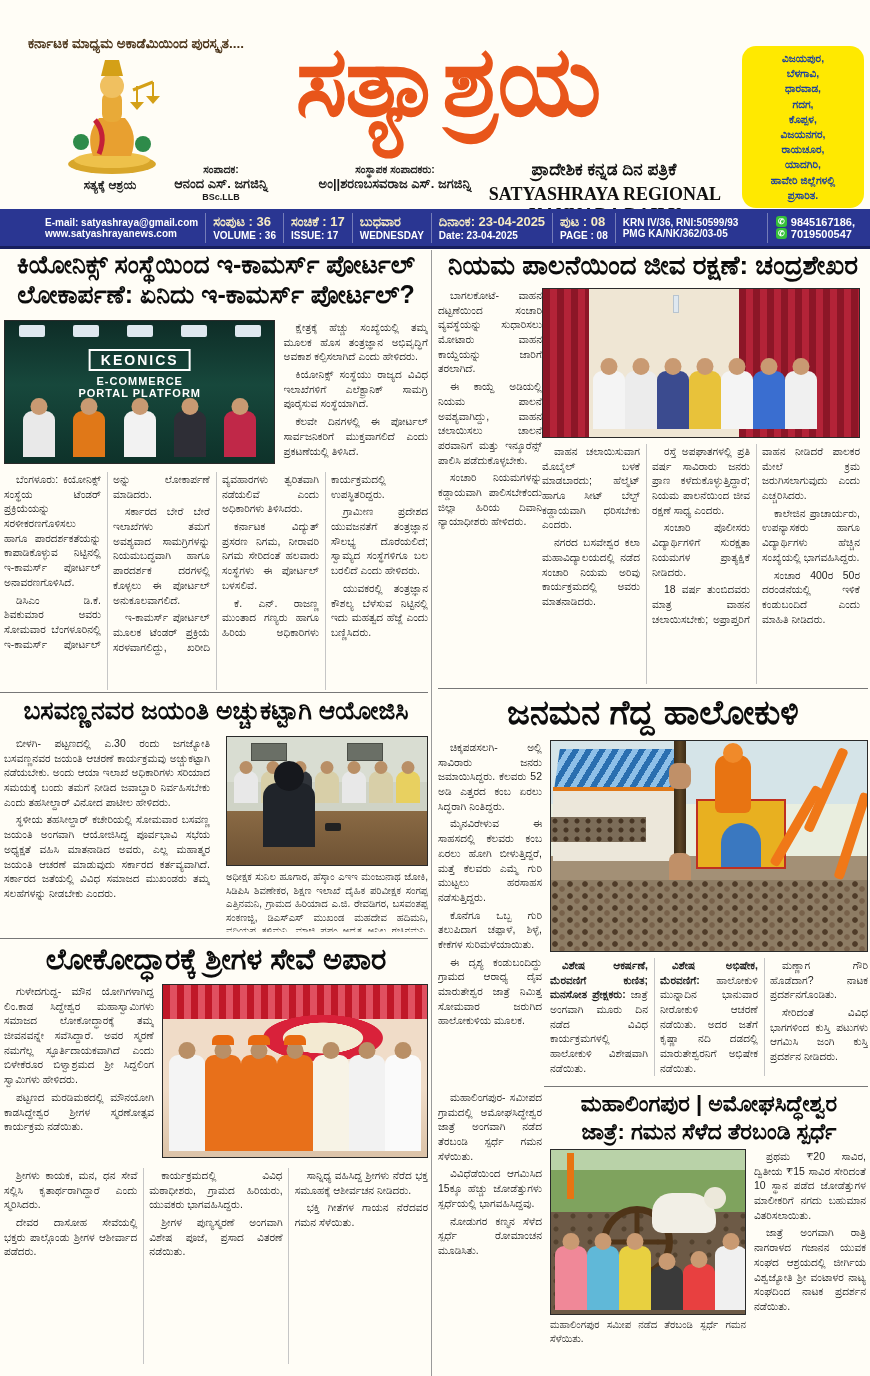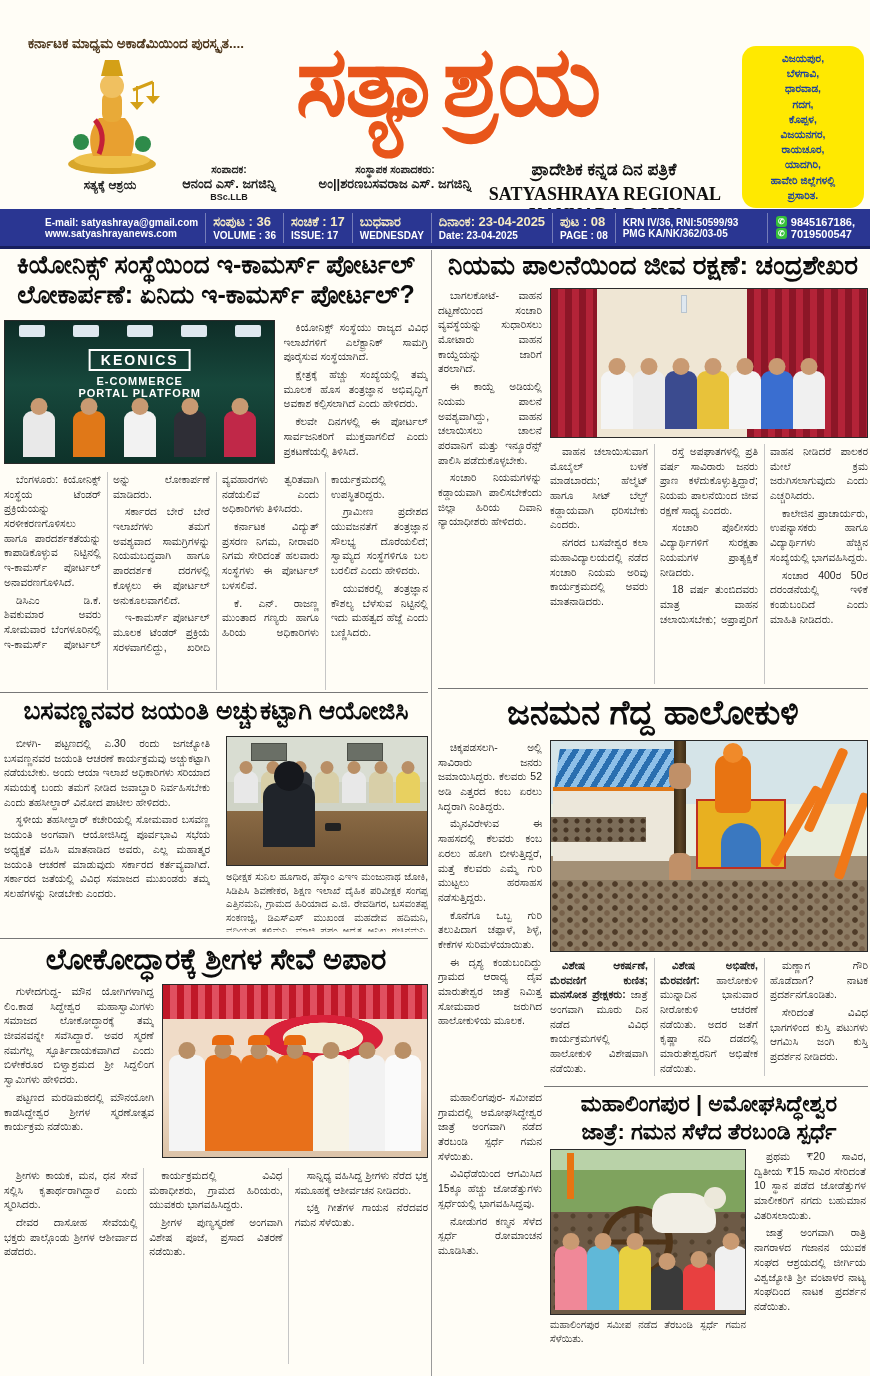--- a/index.html
+++ b/index.html
@@ -2,21 +2,21 @@
 <html><head>
 <meta charset="utf-8">
 <style>
   html,body{margin:0;padding:0;background:#e8e8e4;}
   #page{position:relative;width:870px;height:1376px;background:#fffdf6;overflow:hidden;
         font-family:"Liberation Sans",sans-serif;color:#1c1c1c;}
   
   .tagline{position:absolute;left:28px;top:36px;font-size:13.5px;font-weight:bold;color:#4a3318;}
   .logo-wrap{position:absolute;left:55px;top:56px;width:114px;height:120px;}
   .logo-caption{position:absolute;left:50px;top:178px;width:120px;text-align:center;font-size:12px;font-weight:bold;color:#222;}
-  .editor-block{position:absolute;left:160px;top:163px;width:138px;text-align:center;}
+  .editor-block{position:absolute;left:152px;top:163px;width:138px;text-align:center;}
   .founder-block{position:absolute;left:300px;top:163px;width:190px;text-align:center;}
   .ed-label{font-size:10.5px;font-weight:bold;}
   .ed-name{font-size:13px;font-weight:bold;}
   .ed-qual{font-size:9px;font-weight:bold;}
   .paper-title{position:absolute;left:180px;top:26px;width:535px;text-align:center;
                font-size:97px;font-weight:800;color:#e8551a;line-height:1.15;letter-spacing:-2px;}
   .subtitle-kn{position:absolute;left:470px;top:160px;width:268px;text-align:center;
                font-size:17px;font-weight:bold;color:#111;}
   .subtitle-en{position:absolute;left:455px;top:184px;width:300px;text-align:center;
                font-family:"Liberation Serif",serif;font-size:18px;font-weight:bold;color:#111;}
@@ -257,40 +257,40 @@
         </div>
         <div class="row">
           <span class="person"></span>
           <span class="person"></span>
           <span class="person"></span>
           <span class="person"></span>
           <span class="person"></span>
         </div>
       </div>
       <div class="clip" style="width:158px;height:146px;">
+          <p class="bp">ಕ್ಷೇತ್ರಕ್ಕೆ ಹೆಚ್ಚು ಸಂಖ್ಯೆಯಲ್ಲಿ ತಮ್ಮ ಮೂಲಕ ಹೊಸ ತಂತ್ರಜ್ಞಾನ ಅಭಿವೃದ್ಧಿಗೆ ಅವಕಾಶ ಕಲ್ಪಿಸಲಾಗಿದೆ ಎಂದು ಹೇಳಿದರು.</p>
           <p class="bp">ಕಿಯೋನಿಕ್ಸ್ ಸಂಸ್ಥೆಯು ರಾಜ್ಯದ ವಿವಿಧ ಇಲಾಖೆಗಳಿಗೆ ಎಲೆಕ್ಟ್ರಾನಿಕ್ ಸಾಮಗ್ರಿ ಪೂರೈಸುವ ಸಂಸ್ಥೆಯಾಗಿದೆ.</p>
-          <p class="bp">ಕ್ಷೇತ್ರಕ್ಕೆ ಹೆಚ್ಚು ಸಂಖ್ಯೆಯಲ್ಲಿ ತಮ್ಮ ಮೂಲಕ ಹೊಸ ತಂತ್ರಜ್ಞಾನ ಅಭಿವೃದ್ಧಿಗೆ ಅವಕಾಶ ಕಲ್ಪಿಸಲಾಗಿದೆ ಎಂದು ಹೇಳಿದರು.</p>
           <p class="bp">ಕೆಲವೇ ದಿನಗಳಲ್ಲಿ ಈ ಪೋರ್ಟಲ್ ಸಾರ್ವಜನಿಕರಿಗೆ ಮುಕ್ತವಾಗಲಿದೆ ಎಂದು ಪ್ರಕಟಣೆಯಲ್ಲಿ ತಿಳಿಸಿದೆ.</p>
         </div>
     </div>
     <div class="cols4 clip" style="margin-top:6px;height:218px;">
         <p class="bp">ಬೆಂಗಳೂರು: ಕಿಯೋನಿಕ್ಸ್ ಸಂಸ್ಥೆಯ ಟೆಂಡರ್ ಪ್ರಕ್ರಿಯೆಯನ್ನು ಸರಳೀಕರಣಗೊಳಿಸಲು ಹಾಗೂ ಪಾರದರ್ಶಕತೆಯನ್ನು ಕಾಪಾಡಿಕೊಳ್ಳುವ ನಿಟ್ಟಿನಲ್ಲಿ ಇ-ಕಾಮರ್ಸ್ ಪೋರ್ಟಲ್ ಅನಾವರಣಗೊಳಿಸಿದೆ.</p>
         <p class="bp">ಡಿಸಿಎಂ ಡಿ.ಕೆ. ಶಿವಕುಮಾರ ಅವರು ಸೋಮವಾರ ಬೆಂಗಳೂರಿನಲ್ಲಿ ಇ-ಕಾಮರ್ಸ್ ಪೋರ್ಟಲ್ ಅನ್ನು ಲೋಕಾರ್ಪಣೆ ಮಾಡಿದರು.</p>
         <p class="bp">ಸರ್ಕಾರದ ಬೇರೆ ಬೇರೆ ಇಲಾಖೆಗಳು ತಮಗೆ ಅವಶ್ಯವಾದ ಸಾಮಗ್ರಿಗಳನ್ನು ನಿಯಮಬದ್ಧವಾಗಿ ಹಾಗೂ ಪಾರದರ್ಶಕ ದರಗಳಲ್ಲಿ ಕೊಳ್ಳಲು ಈ ಪೋರ್ಟಲ್ ಅನುಕೂಲವಾಗಲಿದೆ.</p>
         <p class="bp">ಇ-ಕಾಮರ್ಸ್ ಪೋರ್ಟಲ್ ಮೂಲಕ ಟೆಂಡರ್ ಪ್ರಕ್ರಿಯೆ ಸರಳವಾಗಲಿದ್ದು, ಖರೀದಿ ವ್ಯವಹಾರಗಳು ತ್ವರಿತವಾಗಿ ನಡೆಯಲಿವೆ ಎಂದು ಅಧಿಕಾರಿಗಳು ತಿಳಿಸಿದರು.</p>
         <p class="bp">ಕರ್ನಾಟಕ ವಿದ್ಯುತ್ ಪ್ರಸರಣ ನಿಗಮ, ನೀರಾವರಿ ನಿಗಮ ಸೇರಿದಂತೆ ಹಲವಾರು ಸಂಸ್ಥೆಗಳು ಈ ಪೋರ್ಟಲ್ ಬಳಸಲಿವೆ.</p>
         <p class="bp">ಕೆ. ಎನ್. ರಾಜಣ್ಣ ಮುಂತಾದ ಗಣ್ಯರು ಹಾಗೂ ಹಿರಿಯ ಅಧಿಕಾರಿಗಳು ಕಾರ್ಯಕ್ರಮದಲ್ಲಿ ಉಪಸ್ಥಿತರಿದ್ದರು.</p>
         <p class="bp">ಗ್ರಾಮೀಣ ಪ್ರದೇಶದ ಯುವಜನತೆಗೆ ತಂತ್ರಜ್ಞಾನ ಸೌಲಭ್ಯ ದೊರೆಯಲಿದೆ; ಸ್ವಾಮ್ಯದ ಸಂಸ್ಥೆಗಳಿಗೂ ಬಲ ಬರಲಿದೆ ಎಂದು ಹೇಳಿದರು.</p>
         <p class="bp">ಯುವಕರಲ್ಲಿ ತಂತ್ರಜ್ಞಾನ ಕೌಶಲ್ಯ ಬೆಳೆಸುವ ನಿಟ್ಟಿನಲ್ಲಿ ಇದು ಮಹತ್ವದ ಹೆಜ್ಜೆ ಎಂದು ಬಣ್ಣಿಸಿದರು.</p>
       </div>
   </div>
 
   <div style="position:absolute;left:438px;top:250px;width:430px;height:438px;">
     <div class="headline" style="font-size:26px;height:38px;">ನಿಯಮ ಪಾಲನೆಯಿಂದ ಜೀವ ರಕ್ಷಣೆ: ಚಂದ್ರಶೇಖರ ಡಿ.ಪಿ</div>
-    <div style="display:flex;gap:8px;">
+    <div style="display:flex;">
       <div class="clip" style="width:104px;height:396px;">
           <p class="bp">ಬಾಗಲಕೋಟೆ- ವಾಹನ ದಟ್ಟಣೆಯಿಂದ ಸಂಚಾರಿ ವ್ಯವಸ್ಥೆಯನ್ನು ಸುಧಾರಿಸಲು ಮೋಟಾರು ವಾಹನ ಕಾಯ್ದೆಯನ್ನು ಜಾರಿಗೆ ತರಲಾಗಿದೆ.</p>
           <p class="bp">ಈ ಕಾಯ್ದೆ ಅಡಿಯಲ್ಲಿ ನಿಯಮ ಪಾಲನೆ ಅವಶ್ಯವಾಗಿದ್ದು, ವಾಹನ ಚಲಾಯಿಸಲು ಚಾಲನೆ ಪರವಾನಿಗೆ ಮತ್ತು ಇನ್ಶೂರೆನ್ಸ್ ಪಾಲಿಸಿ ಪಡೆದುಕೊಳ್ಳಬೇಕು.</p>
           <p class="bp">ಸಂಚಾರಿ ನಿಯಮಗಳನ್ನು ಕಡ್ಡಾಯವಾಗಿ ಪಾಲಿಸಬೇಕೆಂದು ಜಿಲ್ಲಾ ಹಿರಿಯ ದಿವಾನಿ ನ್ಯಾಯಾಧೀಶರು ಹೇಳಿದರು.</p>
         </div>
       <div style="width:318px;">
         <div class="photo ph2" style="width:316px;height:148px;">
           <div class="curtainL"></div>
           <div class="curtainR"></div>
           <div class="board"></div>

